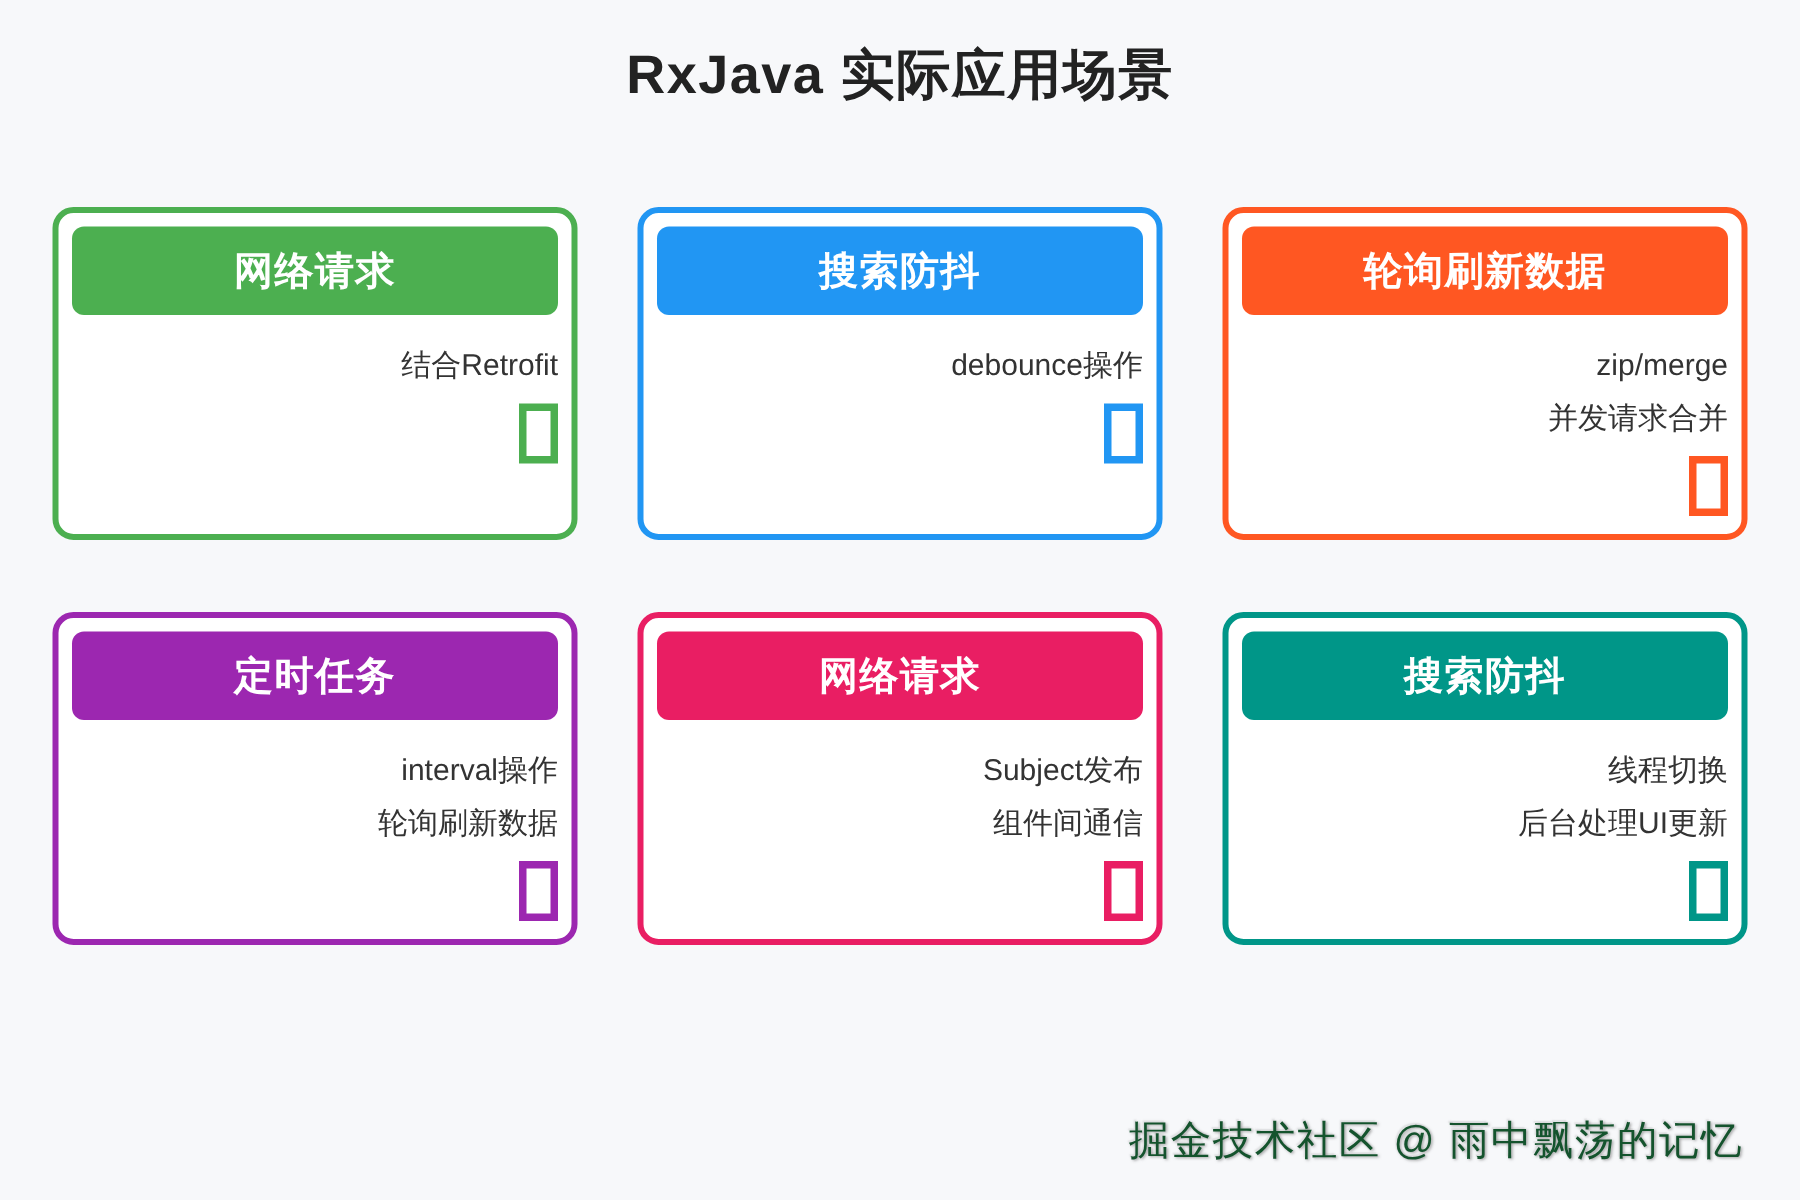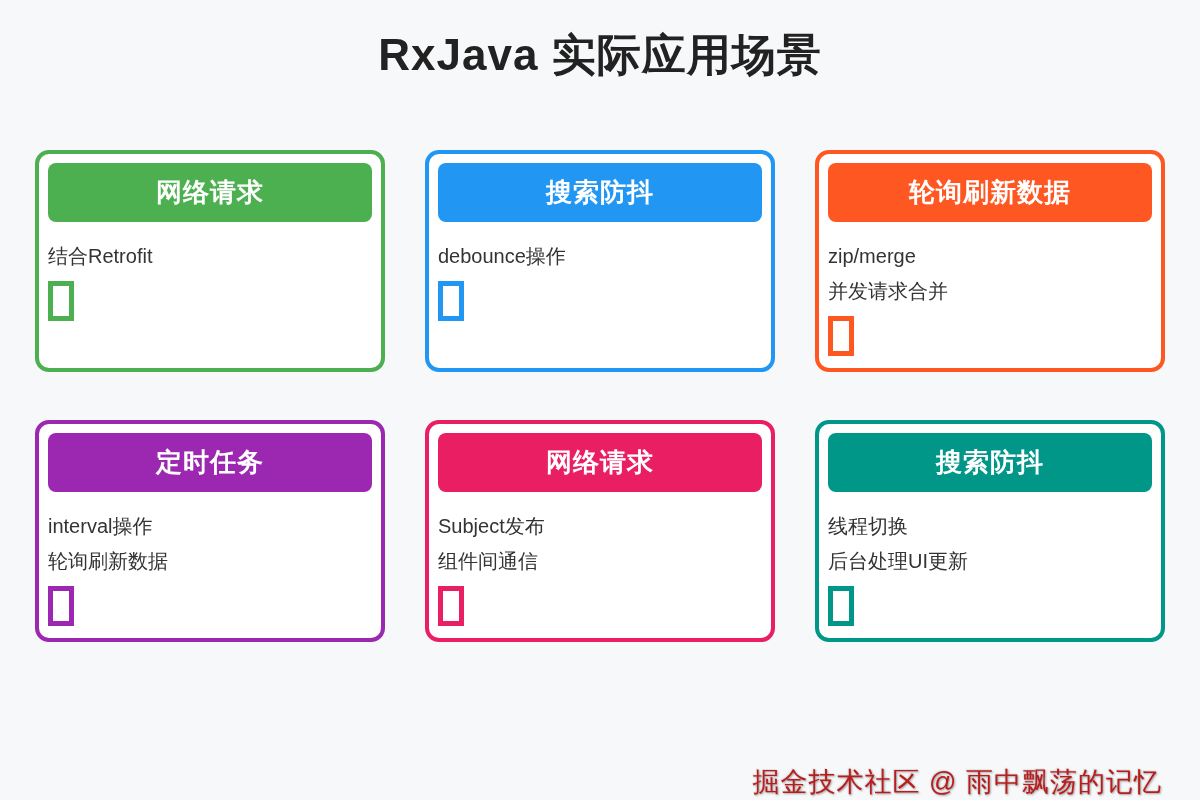--- a/index.html
+++ b/index.html
@@ -6,29 +6,29 @@
   html, body {
     width: 1200px; height: 800px;
     background: #f7f8fa;
     font-family: "Liberation Sans", "DejaVu Sans", sans-serif;
     position: relative;
     overflow: hidden;
   }
   .page-title {
     text-align: center;
     padding-top: 26px;
-    font-size: 44px;
+    font-size: 36px;
     font-weight: bold;
     color: #222;
     letter-spacing: 1px;
   }
   .grid {
     position: absolute;
     left: 35px;
-    top: 150px;
+    top: 138px;
     width: 1130px;
     display: grid;
     grid-template-columns: repeat(3, 350px);
     column-gap: 40px;
     row-gap: 48px;
   }
   .card {
     --accent: #888;
     width: 350px;
     height: 222px;
@@ -43,42 +43,42 @@
     height: 59px;
     display: flex;
     align-items: center;
     justify-content: center;
     color: #ffffff;
     font-size: 26px;
     font-weight: bold;
     letter-spacing: 1px;
   }
   .card-body {
-    text-align: left;
+    text-align: right;
     margin-top: 24px;
   }
   .card-line {
     font-size: 20px;
     color: #333333;
     line-height: 20px;
     margin-bottom: 15px;
   }
   .tofu-icon {
     display: inline-block;
     width: 26px;
     height: 40px;
     border: 5px solid var(--accent);
     margin-top: 0px;
   }
   .watermark {
     position: absolute;
     right: 38px;
-    bottom: 0;
+    bottom: 22px;
     font-size: 27px;
-    color: #b91c1c;
+    color: #14532d;
     text-shadow: 1px 1px 2px rgba(90,90,90,0.55), -1px -1px 1px rgba(160,160,160,0.25);
     letter-spacing: 1px;
   }
 </style>
 </head>
 <body>
 
 <h1 class="page-title">RxJava 实际应用场景</h1>
 
 <div class="grid">

